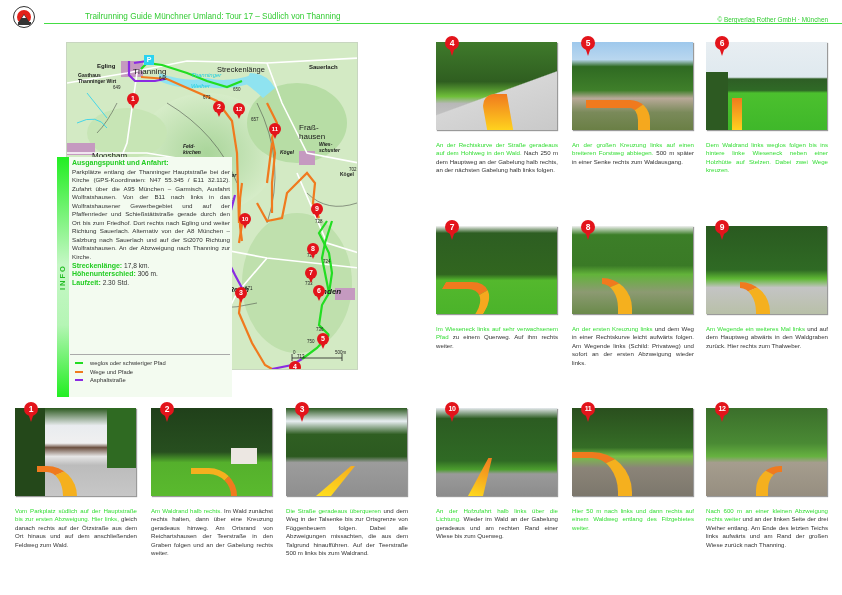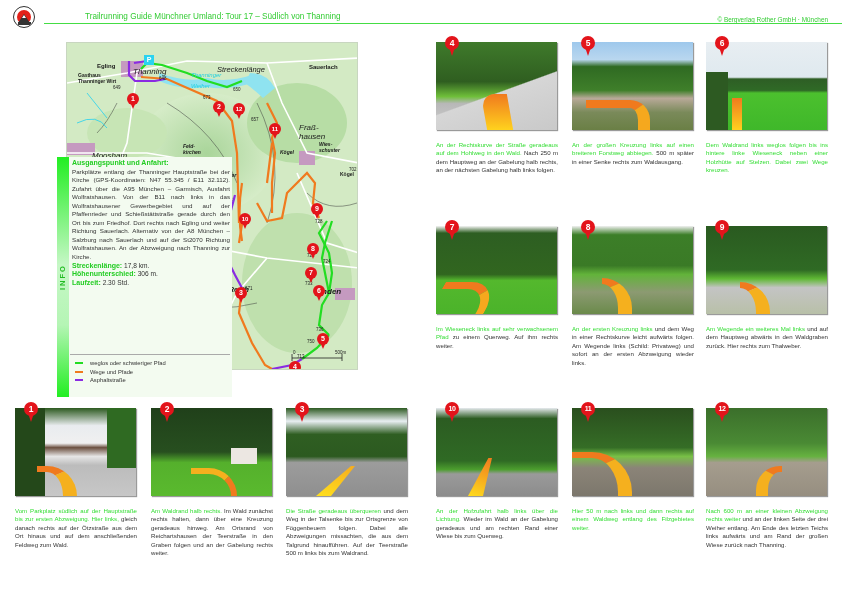--- a/index.html
+++ b/index.html
@@ -18,21 +18,21 @@
   .logo .band { position: absolute; left: 4px; bottom: 2px; width: 13px; height: 3px; background: #333; }
   .title { position: absolute; left: 45px; top: 12px; font-size: 8.2px; color: #33cc33; white-space: nowrap; margin-left: 40px; }
   .copyright { position: absolute; right: 14px; top: 16px; font-size: 6.4px; color: #33cc33; white-space: nowrap; }
   .rule { position: absolute; left: 44px; top: 23px; width: 798px; height: 1px; background: #44dd44; }
 
   
   .map { position: absolute; left: 66px; top: 42px; width: 292px; height: 328px; background: #cfe6bf; overflow: hidden;
          border: 1px solid #c8d6c0; }
   .map svg { position: absolute; left: 0; top: 0; }
   .map-label { position: absolute; font-family: "Liberation Sans", sans-serif; font-weight: bold; font-size: 6px; color: #1a1a1a; white-space: nowrap; }
-  .map-label.lg { font-size: 8px; font-style: italic; font-weight: normal; }
+  .map-label.lg { font-size: 8px; font-weight: normal; }
   .map-label.water { color: #20d0e0; font-style: italic; font-weight: normal; font-size: 6px; }
   .map-label.it { font-style: italic; }
   .alt { position: absolute; font-size: 4.5px; color: #222; }
 
   .pin { position: absolute; width: 12px; height: 16px; }
   .pin .head { position: absolute; left: 0; top: 0; width: 12px; height: 12px; border-radius: 50%; background: #e3141b;
                color: #fff; font-size: 7px; font-weight: bold; text-align: center; line-height: 12px; }
   .pin .tail { position: absolute; left: 3px; top: 9px; width: 0; height: 0; border-left: 3px solid transparent;
                border-right: 3px solid transparent; border-top: 7px solid #e3141b; }
 

